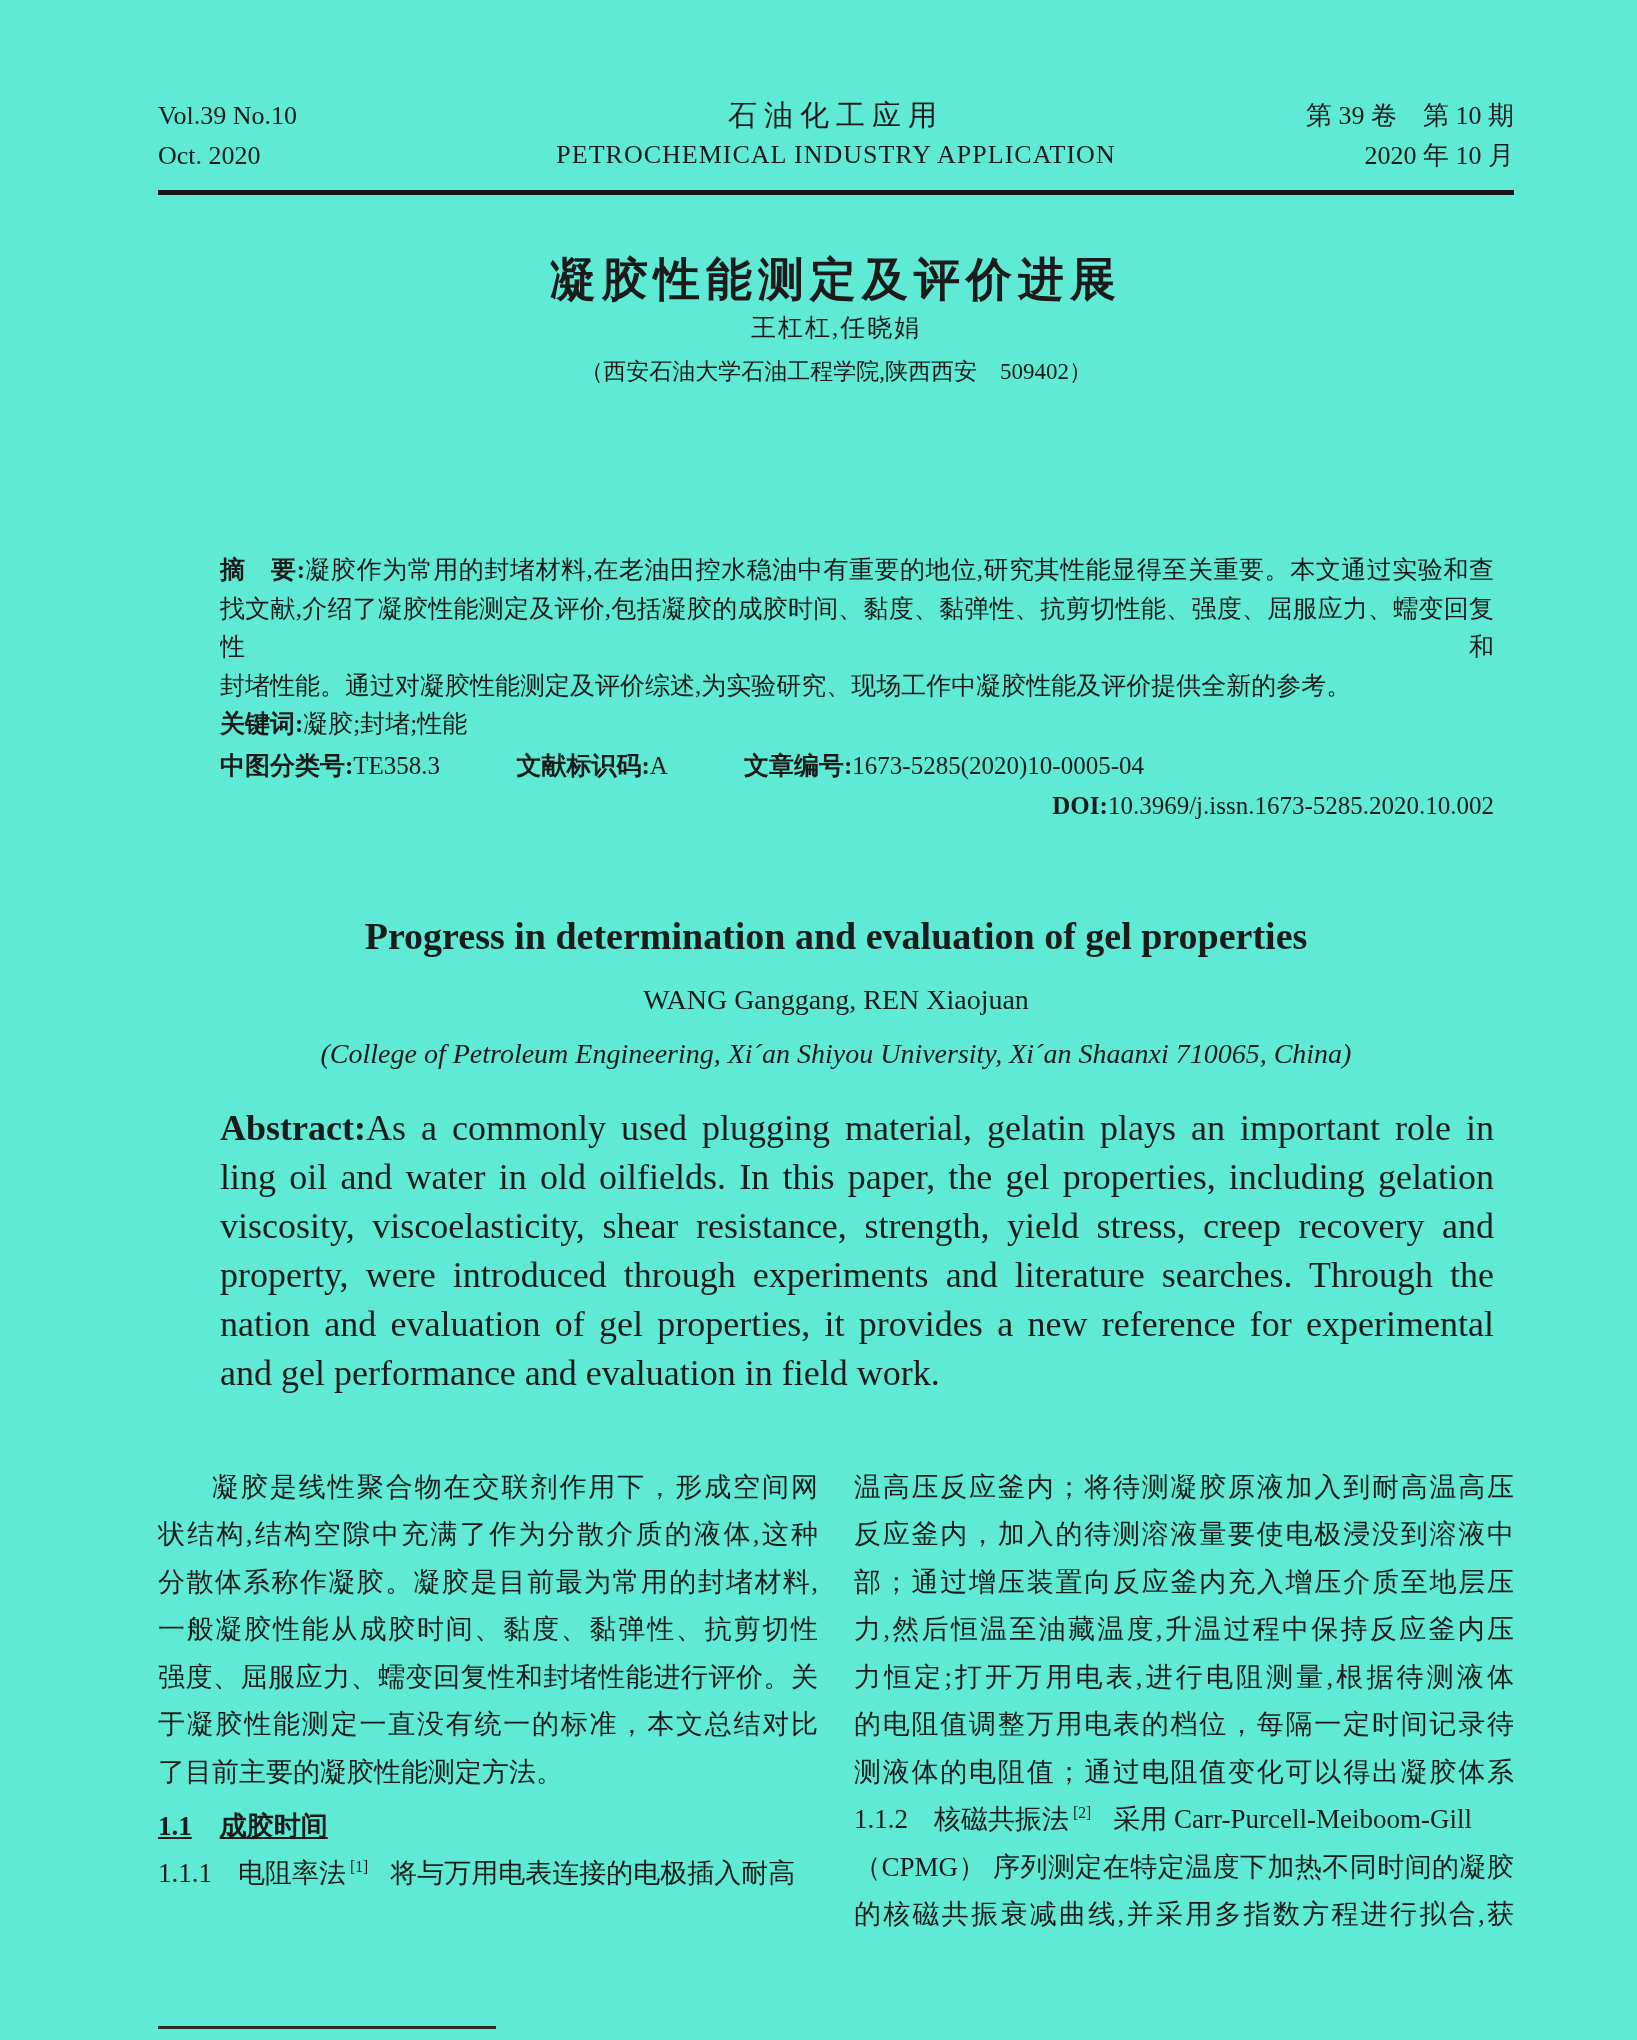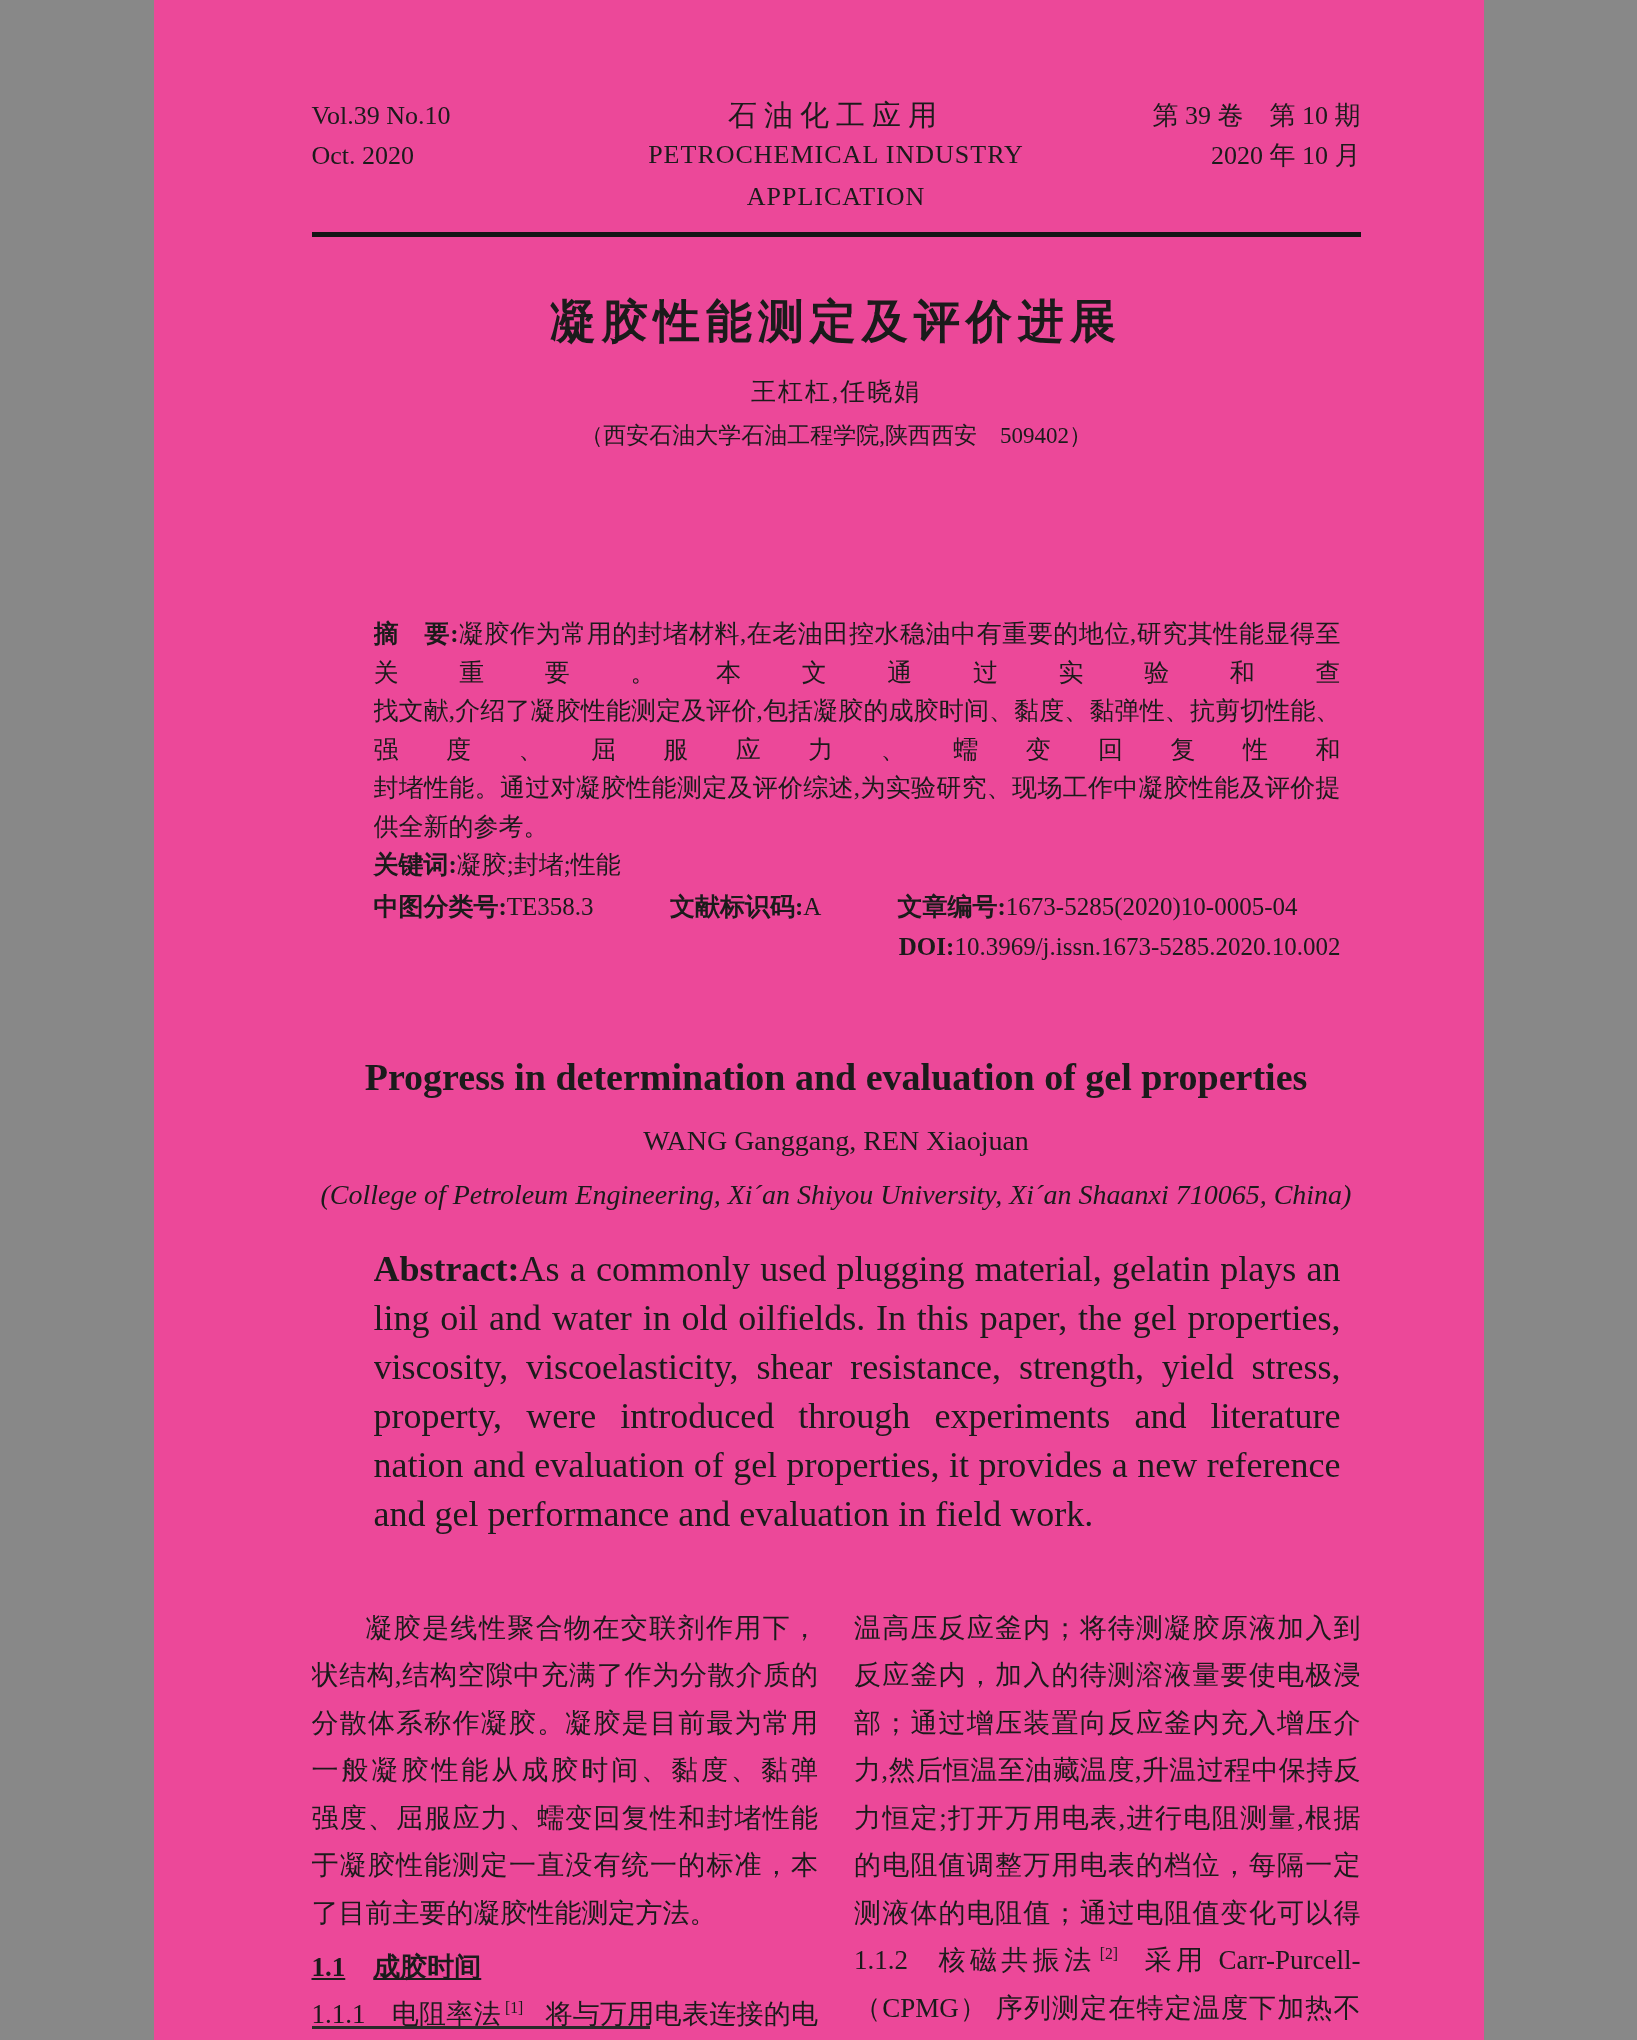--- a/index.html
+++ b/index.html
@@ -1,34 +1,34 @@
 <!DOCTYPE html>
 <html><head>
 <meta charset="utf-8">
 <style>
   html,body{margin:0;padding:0;background:#888;}
   .page{
-    width:1330px;height:2040px;background:#ec4899;color:#1b1b1b;
+    width:1637px;height:2040px;background:#5eead4;color:#1b1b1b;
     position:relative;overflow:hidden;margin:0 auto;
     font-family:"Liberation Serif","DejaVu Serif",serif;
   }
   .content{padding:0 123px 0 158px;}
 
   
   .journal-header{display:flex;align-items:flex-start;padding-top:96px;}
   .jh-left{width:310px;font-size:26px;line-height:40px;}
   .jh-center{flex:1;text-align:center;}
   .jh-right{width:310px;text-align:right;font-size:26px;line-height:40px;}
   .journal-cn{font-size:29px;letter-spacing:7px;line-height:38px;}
   .journal-en{font-size:26px;letter-spacing:1px;line-height:42px;}
   .header-rule{height:5px;background:#151515;margin-top:14px;}
 
   
   .cn-title{margin-top:54px;text-align:center;font-size:46px;font-weight:bold;letter-spacing:6px;}
-  .cn-authors{margin-top:22px;text-align:center;font-size:25px;letter-spacing:2px;}
+  .cn-authors{text-align:center;font-size:25px;letter-spacing:2px;}
   .cn-affil{margin-top:12px;text-align:center;font-size:23px;}
 
   .cn-abstract{margin-top:164px;padding-left:62px;padding-right:20px;
                font-size:25px;line-height:38.5px;}
   .cn-abstract b{font-weight:bold;}
   .tline{text-align:justify;text-align-last:justify;overflow:hidden;}
   .tline.end{text-align-last:left;}
   .tline.ind{text-indent:2em;}
   .kwline,.meta-line,.doi-line{text-align:left;}
   .meta-line{margin-top:3px;}

